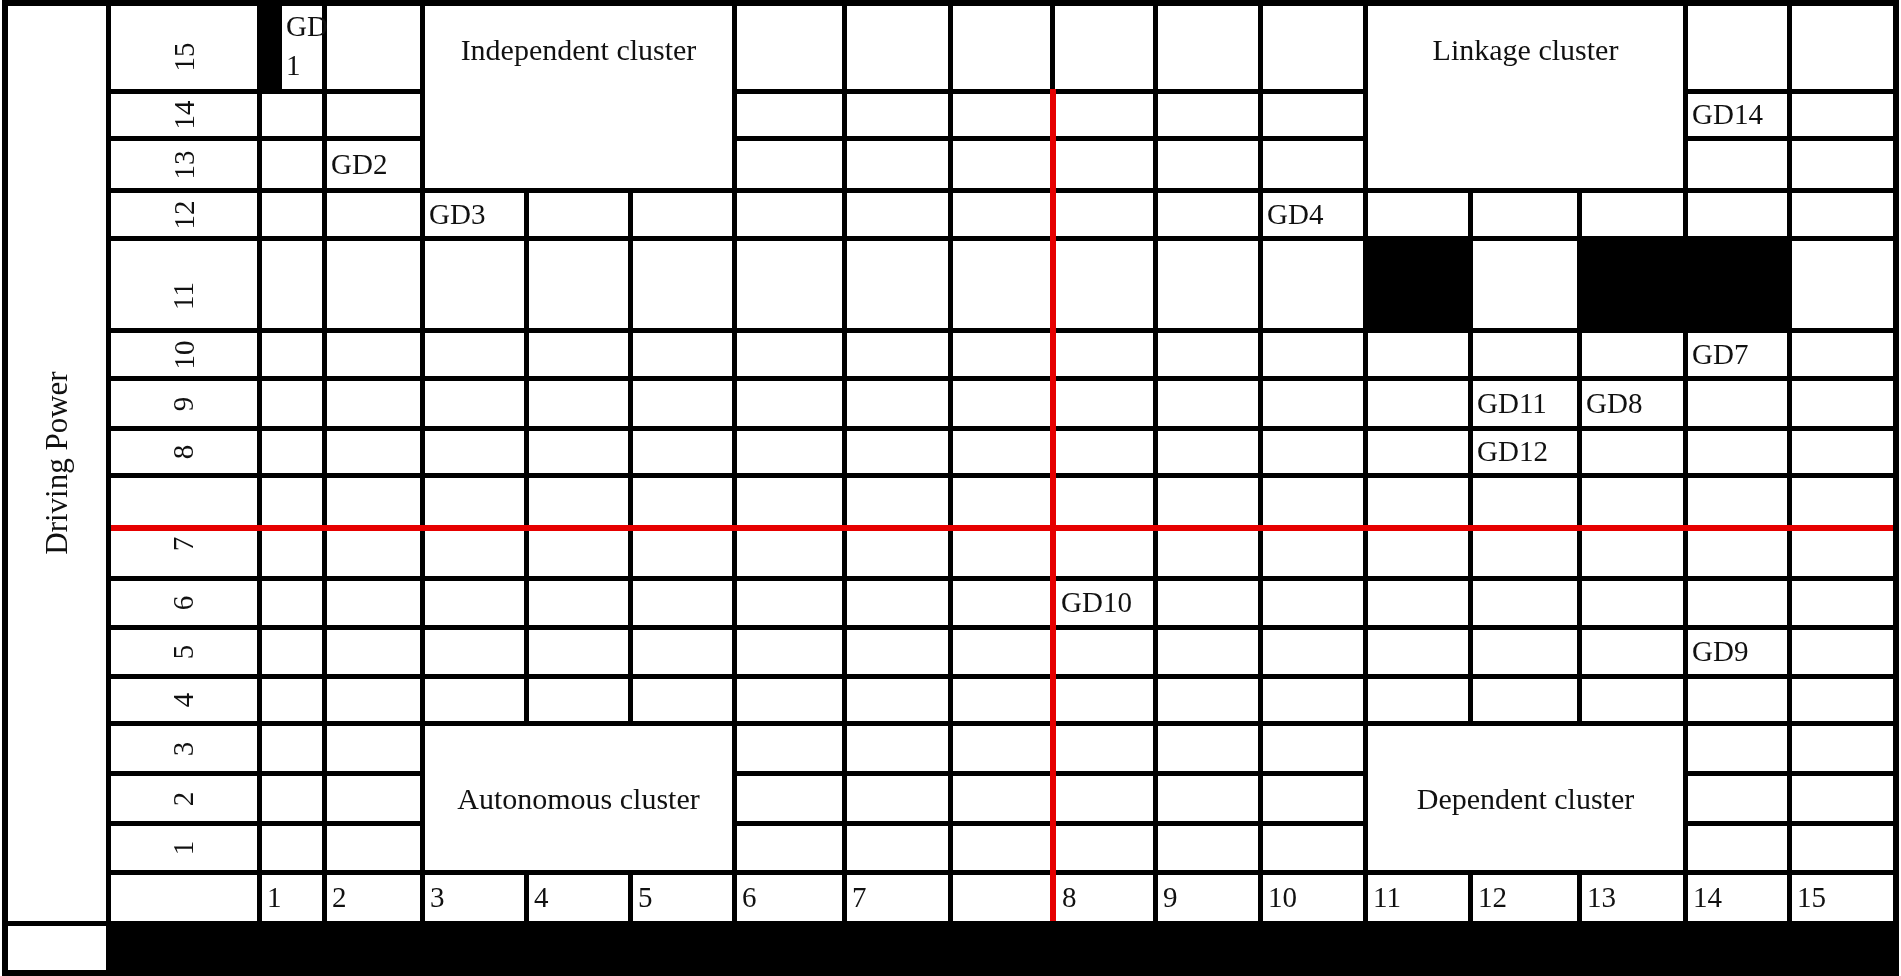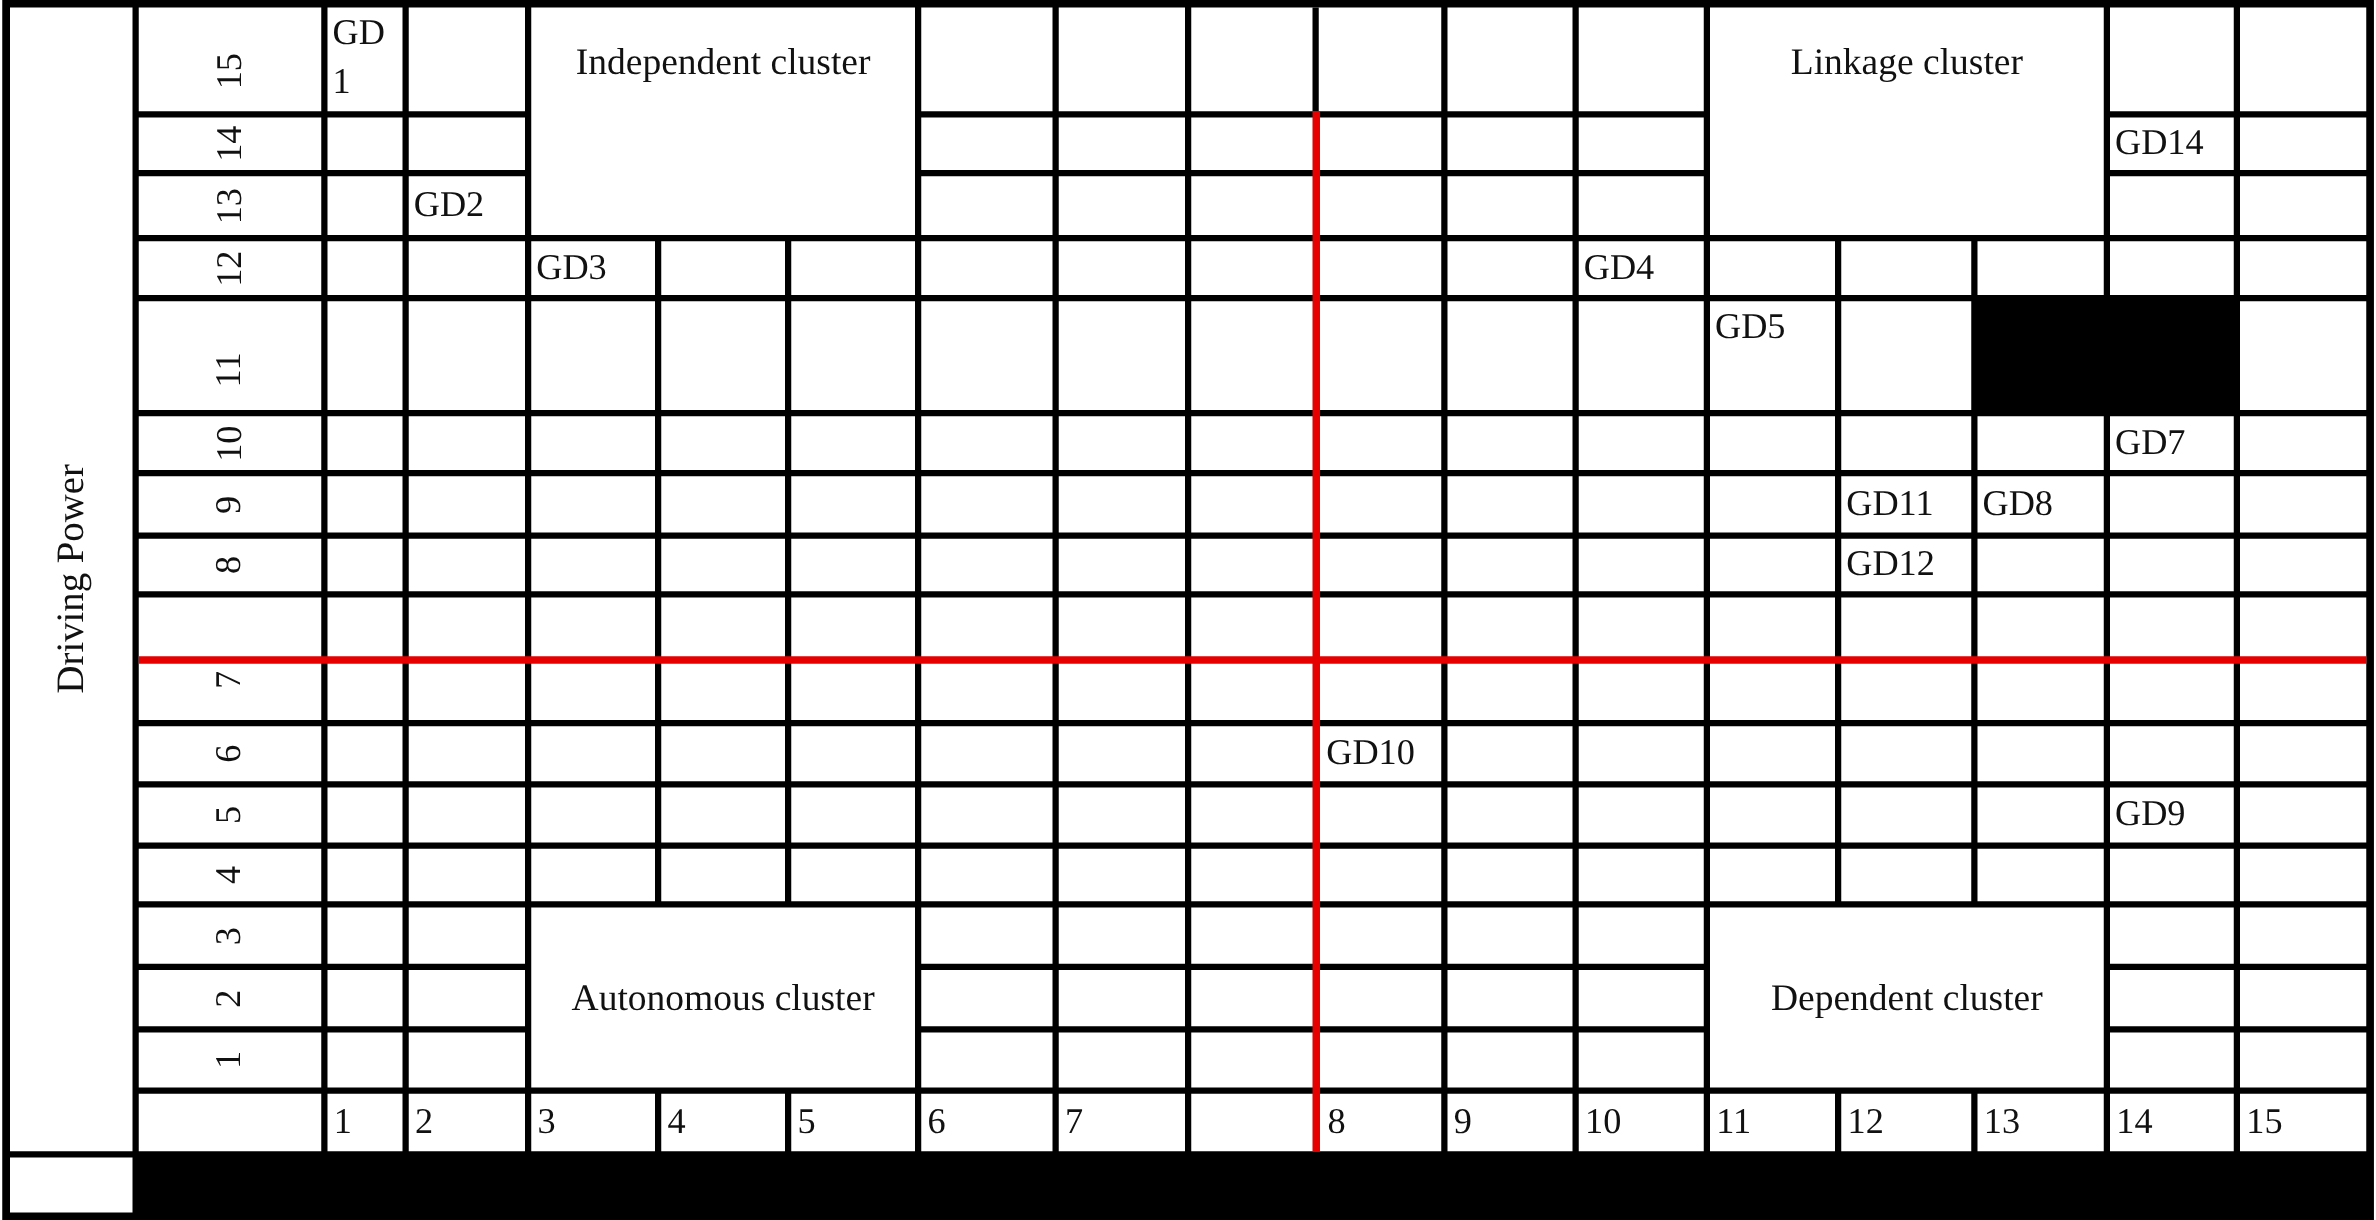--- a/index.html
+++ b/index.html
@@ -12,21 +12,21 @@
     gap:5px;
     background:#000;
     border:6px solid #000;
     width:1885px;
     margin-left:2px;
   }
   .cell{background:#fff;position:relative;display:flex;align-items:center;overflow:visible;}
   .txt{font-size:29px;line-height:1.1;}
   
   .gd .txt{padding-left:4px;}
-  .gd.top{align-items:flex-start;}
+  .gd.top{align-items:flex-start;margin-left:20px;}
   .gd.top .txt{padding-top:1px;line-height:1.35;}
   .gd.multi .txt{white-space:pre-line;line-height:1.5;}
   .after-red{padding-left:52%;}
   
   .rot{justify-content:center;}
   .rot .txt{transform:rotate(-90deg);white-space:nowrap;}
   .rot.low{align-items:flex-end;}
   .rot.low .txt{margin-bottom:16px;}
   
   .vtitle{justify-content:center;}
@@ -164,23 +164,20 @@
       <span class="txt">GD 1</span>
     </div>
     <div class="cell gd" style="grid-area: 3 / 4 / 4 / 5;">
       <span class="txt">GD2</span>
     </div>
     <div class="cell gd" style="grid-area: 4 / 5 / 5 / 6;">
       <span class="txt">GD3</span>
     </div>
     <div class="cell gd" style="grid-area: 4 / 12 / 5 / 13;">
       <span class="txt">GD4</span>
-    </div>
-    <div class="cell gd top" style="grid-area: 5 / 13 / 6 / 14;">
-      <span class="txt">GD5</span>
     </div>
     <div class="cell gd" style="grid-area: 2 / 16 / 3 / 17;">
       <span class="txt">GD14</span>
     </div>
     <div class="cell gd" style="grid-area: 6 / 16 / 7 / 17;">
       <span class="txt">GD7</span>
     </div>
     <div class="cell gd" style="grid-area: 7 / 14 / 8 / 15;">
       <span class="txt">GD11</span>
     </div>

